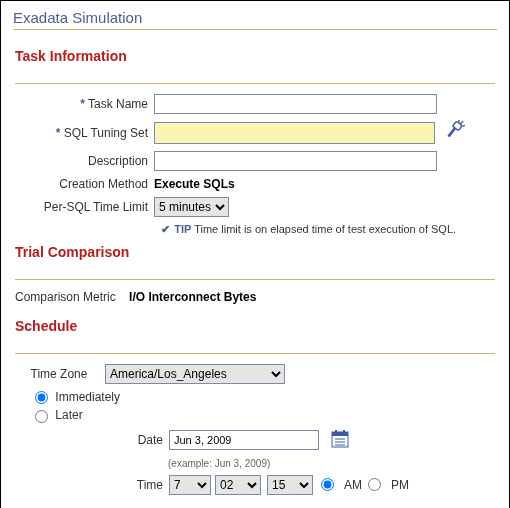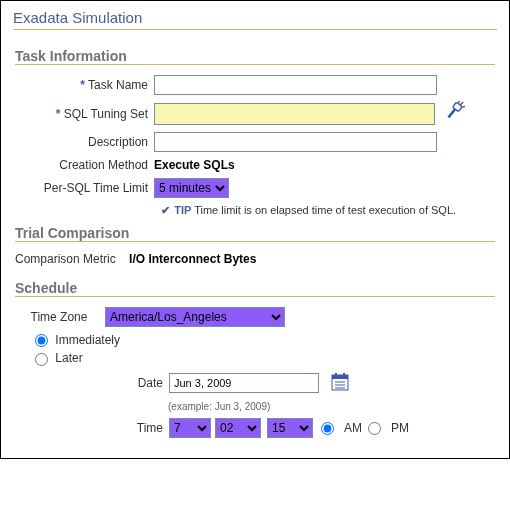--- a/index.html
+++ b/index.html
@@ -1,38 +1,38 @@
 <!DOCTYPE html>
 <html><head>
 <meta charset="utf-8">
 <style>
   html,body{margin:0;padding:0;font-family:Arial,Helvetica,sans-serif;font-size:12px;color:#333;background:#fff}
   .page{width:510px;box-sizing:border-box;border:1px solid #000;padding:6px 12px 14px 12px}
   .page-title{color:#4B5F92;font-size:15px;font-weight:normal;border-bottom:1px solid #c9b86a;padding:2px 0 3px 0;margin-bottom:18px}
-  .section-header{color:#737373;font-size:14px;font-weight:bold;border-bottom:1px solid #c9b86a;padding-bottom:0;margin:8px 2px 10px 2px}
+  .section-header{color:#b91c1c;font-size:14px;font-weight:bold;border-bottom:1px solid #c9b86a;padding-bottom:19px;margin:8px 2px 10px 2px}
   .form-row{display:flex;align-items:center;margin:6px 0}
   .label-col{width:135px;text-align:right;padding-right:6px;color:#333}
   .req{color:#4B5F92;font-weight:bold}
   .text-input{height:18px;border:1px solid #7b8aa5;padding:0 3px;font-size:12px;box-sizing:content-box}
   .text-wide{width:275px}
   .sts-input{width:275px;background:#faf6b2;border:1px solid #7b8aa5;height:18px}
-  select{border:1px solid #7b8aa5;height:20px;font-size:12px;background:#8b5cf6}
+  select{border:1px solid #7b8aa5;height:20px;font-size:12px;background:#e5e5e5}
   .value-text{color:#000;font-weight:bold}
   .tip-row{margin:6px 0 4px 148px;color:#333;font-size:11px}
   .tip-row .tip-label{color:#4B5F92;font-weight:bold}
   .tip-icon{color:#4B5F92;font-weight:bold;margin-right:4px}
   .cmp-row{margin:6px 2px 14px 2px}
   .cmp-row .cmp-label{color:#333;margin-right:10px}
   .radio-row{margin:4px 0 4px 22px;color:#333}
   input[type=radio]{vertical-align:middle;margin:0 4px 0 0}
   .date-input{width:140px;height:18px;border:1px solid #7b8aa5;padding:0 4px;font-size:11px}
   .example{font-size:10px;color:#666;margin-left:155px;margin-top:2px}
   .flash-icon svg{width:22px;height:22px}
   .cal-icon svg{width:18px;height:20px}
-  .ampm-group{display:flex;align-items:flex-end;gap:6px;margin-left:8px}
+  .ampm-group{display:flex;align-items:center;gap:6px;margin-left:8px}
 </style>
 </head>
 <body>
 
 <div class="page">
 
   <div class="page-title">Exadata Simulation</div>
 
   <div class="section-header">Task Information</div>
 

